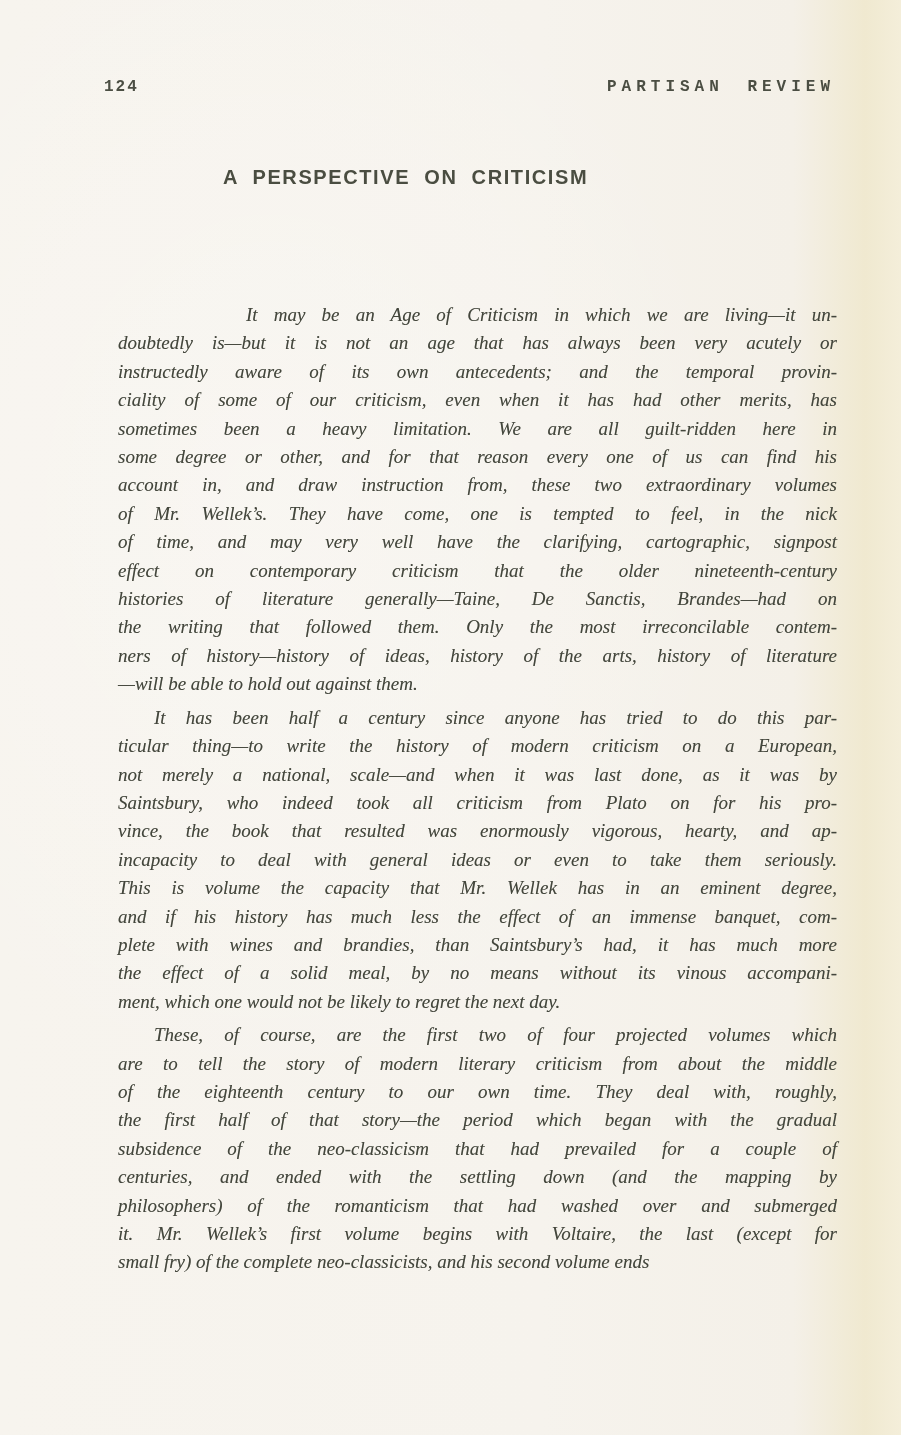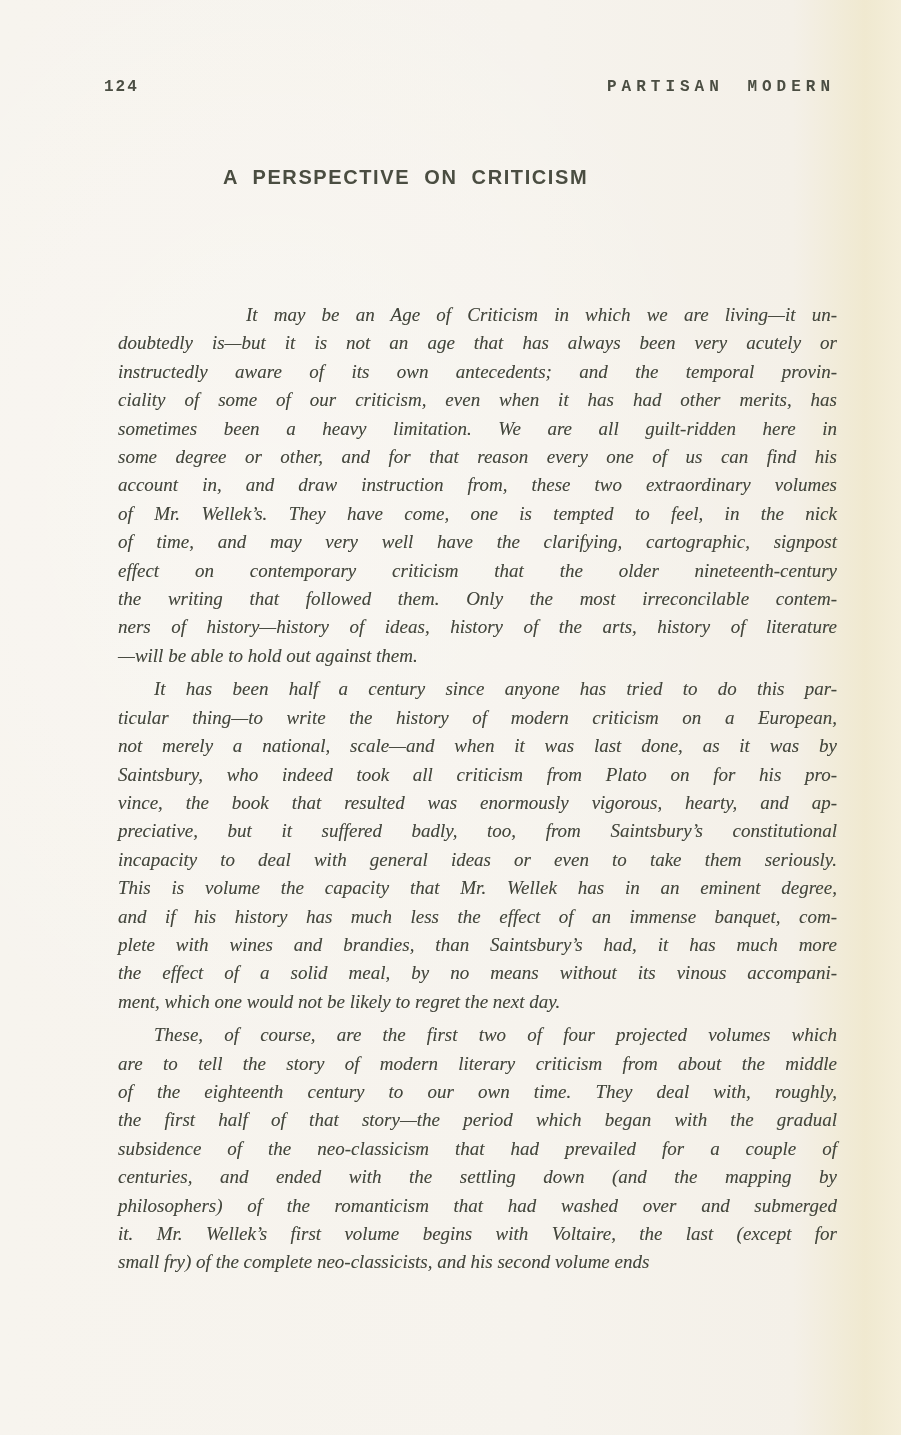--- a/index.html
+++ b/index.html
@@ -89,49 +89,49 @@
   .para:first-child > .body-line:first-child { padding-left: 128px; }
   .para:not(:first-child) > .body-line:first-child { padding-left: 36px; }
 </style>
 </head>
 <body>
 
 <div class="page">
 
   <div class="running-head">
     <span class="page-num">124</span>
-    <span class="journal">PARTISAN MODERN</span>
+    <span class="journal">PARTISAN REVIEW</span>
   </div>
 
   <h1 class="title">A PERSPECTIVE ON CRITICISM</h1>
 
 
   <div class="body">
       <div class="para">
         <div class="body-line">It may be an Age of Criticism in which we are living—it un-</div>
         <div class="body-line">doubtedly is—but it is not an age that has always been very acutely or</div>
         <div class="body-line">instructedly aware of its own antecedents; and the temporal provin-</div>
         <div class="body-line">ciality of some of our criticism, even when it has had other merits, has</div>
         <div class="body-line">sometimes been a heavy limitation. We are all guilt-ridden here in</div>
         <div class="body-line">some degree or other, and for that reason every one of us can find his</div>
         <div class="body-line">account in, and draw instruction from, these two extraordinary volumes</div>
         <div class="body-line">of Mr. Wellek’s. They have come, one is tempted to feel, in the nick</div>
         <div class="body-line">of time, and may very well have the clarifying, cartographic, signpost</div>
         <div class="body-line">effect on contemporary criticism that the older nineteenth-century</div>
+        <div class="body-line">histories of literature generally—Taine, De Sanctis, Brandes—had on</div>
         <div class="body-line">the writing that followed them. Only the most irreconcilable contem-</div>
         <div class="body-line">ners of history—history of ideas, history of the arts, history of literature</div>
         <div class="body-line last">—will be able to hold out against them.</div>
       </div>
       <div class="para">
         <div class="body-line">It has been half a century since anyone has tried to do this par-</div>
         <div class="body-line">ticular thing—to write the history of modern criticism on a European,</div>
         <div class="body-line">not merely a national, scale—and when it was last done, as it was by</div>
         <div class="body-line">Saintsbury, who indeed took all criticism from Plato on for his pro-</div>
         <div class="body-line">vince, the book that resulted was enormously vigorous, hearty, and ap-</div>
-        <div class="body-line">preciative, but it suffered badly, too, from Saintsbury’s constitutional</div>
         <div class="body-line">incapacity to deal with general ideas or even to take them seriously.</div>
         <div class="body-line">This is volume the capacity that Mr. Wellek has in an eminent degree,</div>
         <div class="body-line">and if his history has much less the effect of an immense banquet, com-</div>
         <div class="body-line">plete with wines and brandies, than Saintsbury’s had, it has much more</div>
         <div class="body-line">the effect of a solid meal, by no means without its vinous accompani-</div>
         <div class="body-line last">ment, which one would not be likely to regret the next day.</div>
       </div>
       <div class="para">
         <div class="body-line">These, of course, are the first two of four projected volumes which</div>
         <div class="body-line">are to tell the story of modern literary criticism from about the middle</div>

